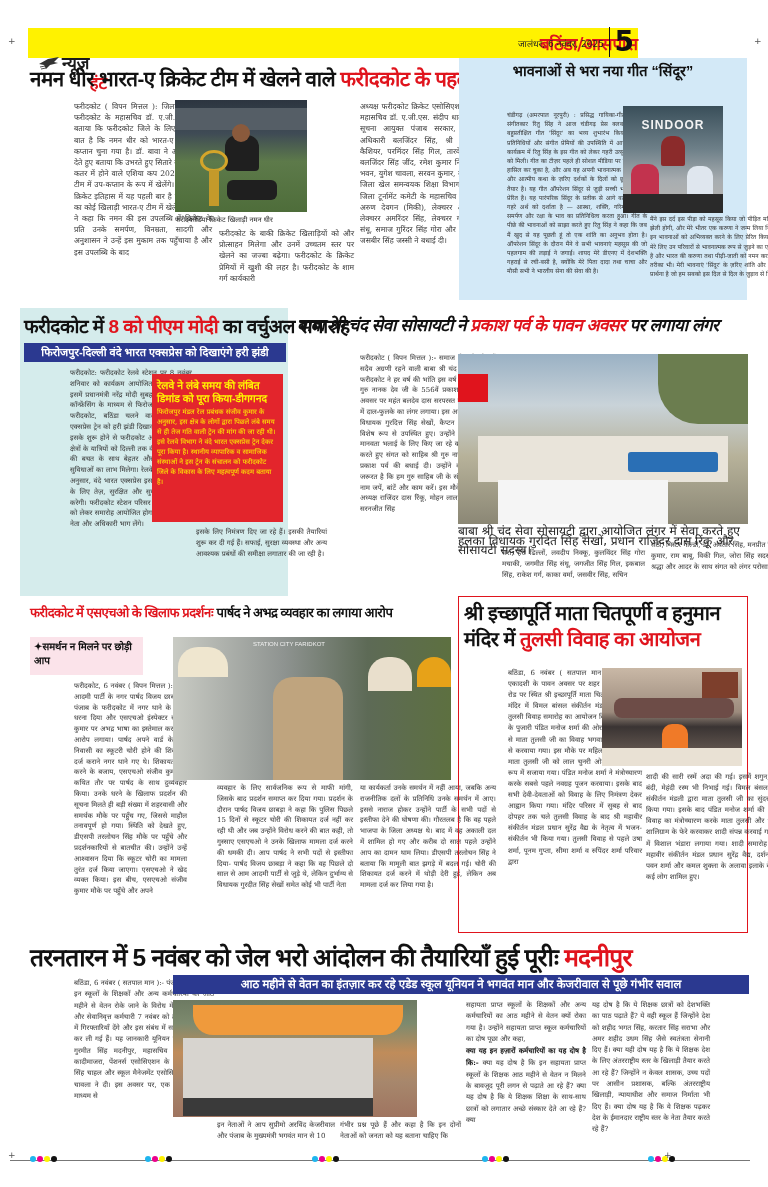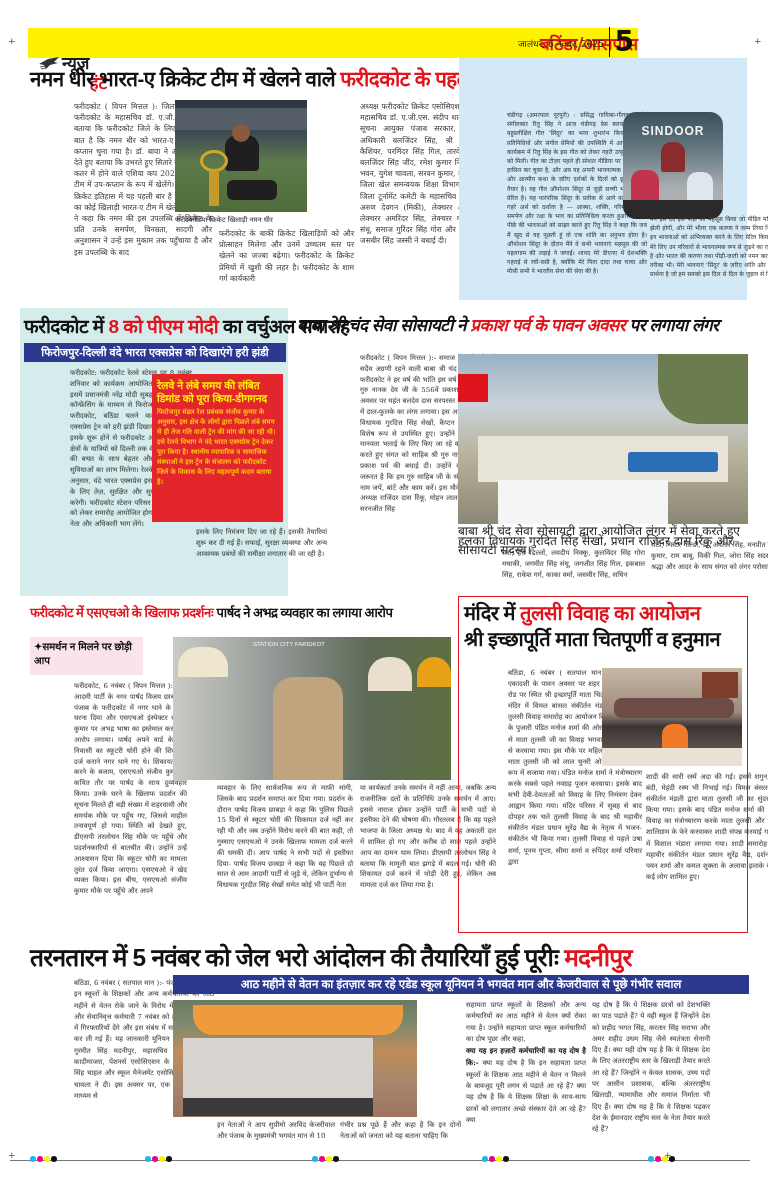--- a/index.html
+++ b/index.html
@@ -57,23 +57,24 @@
   <div class="abs" style="left:25px;top:50px;width:28px;height:22px;border:3px solid #d4a52a;border-radius:50%;"></div>
   <div class="abs" style="left:34px;top:70px;width:10px;height:36px;background:#c49a2a;"></div>
   <div class="abs" style="left:52px;top:80px;width:50px;height:20px;background:#1f1f1f;border-radius:6px;"></div>
 </div>
 <div class="abs cap" style="left:175px;top:215px;width:135px;">फरीदकोटिया क्रिकेट खिलाड़ी नमन धीर</div>
 <div class="abs col" style="left:175px;top:228px;width:135px;">फरीदकोट के बाकी क्रिकेट खिलाड़ियों को और प्रोत्साहन मिलेगा और उनमें उच्चतम स्तर पर खेलने का जज्बा बढ़ेगा। फरीदकोट के क्रिकेट प्रेमियों में खुशी की लहर है। फरीदकोट के शाम गर्ग कार्यकारी</div>
 <div class="abs col" style="left:316px;top:101px;width:136px;">अध्यक्ष फरीदकोट क्रिकेट एसोसिएशन फरीदकोट, महासचिव डॉ. ए.जी.एस. संदीप धालीवाल पंजाब सूचना आयुक्त पंजाब सरकार, जिला खेल अधिकारी बलजिंदर सिंह, श्री सतीश शर्मा कैशियर, परमिंदर सिंह गिल, तारकेश्वर भारती, बलजिंदर सिंह जींद, रमेश कुमार निक्का, दविंदर भवन, युगेश चावला, सरवन कुमार, गुरकरण सिंह, जिला खेल समन्वयक शिक्षा विभाग केवल कौर, जिला टूर्नामेंट कमेटी के महासचिव नवप्रीत सिंह, अरुण देवगन (मिकी), लेक्चरर अमित ग्रोवर, लेक्चरर अमरिंदर सिंह, लेक्चरर गगनदीप सिंह संधू, समाज गुरिंदर सिंह गोरा और स्टेज कंडक्टर जसबीर सिंह जस्सी ने बधाई दी।</div>
 
 <div class="abs" style="left:459px;top:58px;width:288px;height:242px;background:#d3e9f7;"></div>
 <div class="abs" style="left:459px;top:62px;width:288px;text-align:center;font-family:'Liberation Sans',sans-serif;font-weight:bold;font-size:14.5px;line-height:19px;color:#111;">
+  <div>भावनाओं से भरा नया गीत “सिंदूर”</div>
 </div>
 <div class="abs col" style="left:463px;top:110px;width:140px;font-size:6px;line-height:9.2px;">चंडीगढ़ (अमरपाल नूरपुरी) : प्रसिद्ध गायिका-गीतकार और संगीतकार रितु सिंह ने आज चंडीगढ़ प्रेस क्लब में अपने बहुप्रतीक्षित गीत 'सिंदूर' का भव्य शुभारंभ किया। मीडिया प्रतिनिधियों और संगीत प्रेमियों की उपस्थिति में आयोजित इस कार्यक्रम में रितु सिंह के इस गीत को लेकर गहरी उत्सुकता देखने को मिली। गीत का टीज़र पहले ही सोशल मीडिया पर लाखों व्यूज़ हासिल कर चुका है, और अब यह अपनी भावनात्मक अभिव्यक्ति और आत्मीय कथा के ज़रिए दर्शकों के दिलों को छूने के लिए तैयार है। यह गीत ऑपरेशन सिंदूर से जुड़ी सच्ची भावनाओं से प्रेरित है। यह पारंपरिक सिंदूर के प्रतीक से आगे बढ़कर उसके गहरे अर्थ को दर्शाता है — आस्था, शक्ति, गरिमा, साहस, समर्पण और रक्षा के भाव का प्रतिनिधित्व करता हुआ। गीत के पीछे की भावनाओं को साझा करते हुए रितु सिंह ने कहा कि जब मैं खुद से यह पूछती हूं तो एक शांति का अनुभव होता है। ऑपरेशन सिंदूर के दौरान मैंने वे सभी भावनाएं महसूस की जो पहलगाम की लड़ाई ने जगाईं। शायद मेरे डीएनए में देशभक्ति गहराई से रची-बसी है, क्योंकि मेरे पिता दादा तथा चाचा और मौसी सभी ने भारतीय सेना की सेवा की है।</div>
-<div class="photo" style="left:623px;top:112px;width:100px;height:107px;background:linear-gradient(#3a4f5a,#6d7f88 40%,#a8adb0 70%,#b9b5b0);border-radius:13px;">
+<div class="photo" style="left:623px;top:106px;width:100px;height:107px;background:linear-gradient(#3a4f5a,#6d7f88 40%,#a8adb0 70%,#b9b5b0);">
   <div class="abs" style="left:0;top:12px;width:100px;text-align:center;font-family:'Liberation Sans',sans-serif;font-weight:bold;font-size:12px;color:#f2f2f2;letter-spacing:1px;">SINDOOR</div>
   <div class="abs" style="left:38px;top:30px;width:24px;height:30px;background:#8b2b2b;border-radius:10px 10px 2px 2px;"></div>
   <div class="abs" style="left:8px;top:58px;width:28px;height:34px;background:#c2334e;border-radius:10px 10px 0 0;"></div>
   <div class="abs" style="left:64px;top:60px;width:26px;height:32px;background:#dfe6ee;border-radius:10px 10px 0 0;"></div>
   <div class="abs" style="left:0;top:88px;width:100px;height:19px;background:#2a2a2a;"></div>
 </div>
 <div class="abs col" style="left:606px;top:214px;width:139px;font-size:6px;line-height:9.2px;">मैंने इस दर्द इस पीड़ा को महसूस किया जो पीड़ित महिलाओं ने झेली होगी, और मेरे भीतर एक करुणा ने जन्म लिया जिसने मुझे इन भावनाओं को अभिव्यक्त करने के लिए प्रेरित किया। 'सिंदूर' मेरे लिए उन परिवारों से भावनात्मक रूप से जुड़ने का एक माध्यम है और भारत की करुणा तथा पीढ़ी-जाती को नमन करने का मेरा तरीका भी। मेरी भावनाएं 'सिंदूर' के ज़रिए शांति और शक्ति की प्रार्थना है जो हम सबको इस दिल से दिल के जुड़ाव से मिलती है।</div>
 
 <div class="abs" style="left:20px;top:308px;width:268px;height:288px;background:#d5ecec;"></div>
 <div class="abs head" style="left:24px;top:313px;font-size:19px;">
@@ -112,22 +113,22 @@
   <div class="abs" style="left:5px;top:10px;width:50px;height:30px;background:#efe6cf;border-radius:20px 20px 0 0;"></div>
   <div class="abs" style="left:100px;top:40px;width:70px;height:103px;background:#bfa47e;border-radius:20px 20px 0 0;"></div>
   <div class="abs" style="left:195px;top:20px;width:44px;height:34px;background:#e9dfcc;border-radius:20px 20px 0 0;"></div>
   <div class="abs" style="left:244px;top:20px;width:34px;height:30px;background:#e7a218;border-radius:20px 20px 0 0;"></div>
 </div>
 <div class="abs col" style="left:173px;top:783px;width:136px;font-size:7px;line-height:10.8px;">व्यवहार के लिए सार्वजनिक रूप से माफी मांगी, जिसके बाद प्रदर्शन समाप्त कर दिया गया। प्रदर्शन के दौरान पार्षद विजय छाबड़ा ने कहा कि पुलिस पिछले 15 दिनों से स्कूटर चोरी की शिकायत दर्ज नहीं कर रही थी और जब उन्होंने विरोध करने की बात कही, तो गुस्साए एसएचओ ने उनके खिलाफ मामला दर्ज करने की धमकी दी। आप पार्षद ने सभी पदों से इस्तीफा दिया- पार्षद विजय छाबड़ा ने कहा कि वह पिछले दो साल से आम आदमी पार्टी से जुड़े थे, लेकिन दुर्भाग्य से विधायक गुरदीत सिंह सेखों समेत कोई भी पार्टी नेता</div>
 <div class="abs col" style="left:316px;top:783px;width:136px;font-size:7px;line-height:10.8px;">या कार्यकर्ता उनके समर्थन में नहीं आया, जबकि अन्य राजनीतिक दलों के प्रतिनिधि उनके समर्थन में आए। इससे नाराज होकर उन्होंने पार्टी के सभी पदों से इस्तीफा देने की घोषणा की। गौरतलब है कि वह पहले भाजपा के जिला अध्यक्ष थे। बाद में वह अकाली दल में शामिल हो गए और करीब दो साल पहले उन्होंने आप का दामन थाम लिया। डीएसपी तरलोचन सिंह ने बताया कि मामूली बात झगड़े में बदल गई। चोरी की शिकायत दर्ज करने में थोड़ी देरी हुई, लेकिन अब मामला दर्ज कर लिया गया है।</div>
 
 <div class="abs" style="left:458px;top:596px;width:290px;height:337px;border:1.5px solid #e0141d;"></div>
 <div class="abs head" style="left:464px;top:600px;font-size:20px;line-height:26px;">
+  <div>श्री इच्छापूर्ति माता चितपूर्णी व हनुमान</div>
   <div><span>मंदिर में</span> <span class="red">तुलसी विवाह का आयोजन</span></div>
-  <div>श्री इच्छापूर्ति माता चितपूर्णी व हनुमान</div>
 </div>
 <div class="abs col" style="left:464px;top:668px;width:134px;font-size:7px;line-height:11.1px;">बठिंडा, 6 नवंबर ( सतपाल मान ) : देवउठनी एकादशी के पावन अवसर पर शहर के खोड़ बहमन रोड पर स्थित श्री इच्छापूर्ति माता चितपूर्णी व हनुमान मंदिर में विमल बांसल संकीर्तन मंडल की ओर से तुलसी विवाह समारोह का आयोजन किया गया। मंदिर के पुजारी पंडित मनोज शर्मा की ओर से विधि-विधान से माता तुलसी जी का विवाह भगवान शालिग्राम जी से करवाया गया। इस मौके पर महिलाओं की ओर से माता तुलसी जी को लाल चुनरी ओढ़ाकर दुल्हन के रूप में सजाया गया। पंडित मनोज शर्मा ने मंत्रोच्चारण करके सबसे पहले नवग्रह पूजन करवाया। इसके बाद सभी देवी-देवताओं को विवाह के लिए निमंत्रण देकर आह्वान किया गया। मंदिर परिसर में सुबह से बाद दोपहर तक चले तुलसी विवाह के बाद श्री महावीर संकीर्तन मंडल प्रधान सुरेंद्र वैद्य के नेतृत्व में भजन-संकीर्तन भी किया गया। तुलसी विवाह से पहले उषा शर्मा, पूनम गुप्ता, सीमा शर्मा व रुपिंदर शर्मा परिवार द्वारा</div>
 <div class="photo" style="left:602px;top:668px;width:140px;height:98px;background:linear-gradient(#c9b8a6,#9c8b7d 45%,#3a3433 60%,#7a6a60 100%);">
   <div class="abs" style="left:100px;top:4px;width:36px;height:26px;background:#7d3f2c;"></div>
   <div class="abs" style="left:12px;top:30px;width:120px;height:20px;background:#6d4c47;border-radius:8px;"></div>
   <div class="abs" style="left:60px;top:56px;width:26px;height:30px;background:#f07a28;border-radius:10px 10px 0 0;"></div>
   <div class="abs" style="left:0;top:80px;width:140px;height:18px;background:#e9e1d4;"></div>
 </div>
 <div class="abs col" style="left:602px;top:772px;width:140px;font-size:7px;line-height:11.1px;">शादी की सारी रस्में अदा की गई। इसमें शगुन, सेहरा बंदी, मेहंदी रस्म भी निभाई गई। विमल बंसल विमल संकीर्तन मंडली द्वारा माता तुलसी जी का सुंदर श्रृंगार किया गया। इसके बाद पंडित मनोज शर्मा की ओर से विवाह का मंत्रोच्चारण करके माता तुलसी और भगवान शालिग्राम के फेरे करवाकर शादी संपन्न करवाई गई। अंत में विशाल भंडारा लगाया गया। शादी समारोह में श्री महावीर संकीर्तन मंडल प्रधान सुरेंद्र वैद्य, दर्शन पाल, पवन शर्मा और कमल शुक्ला के अलावा इलाके के अन्य कई लोग शामिल हुए।</div>
 

